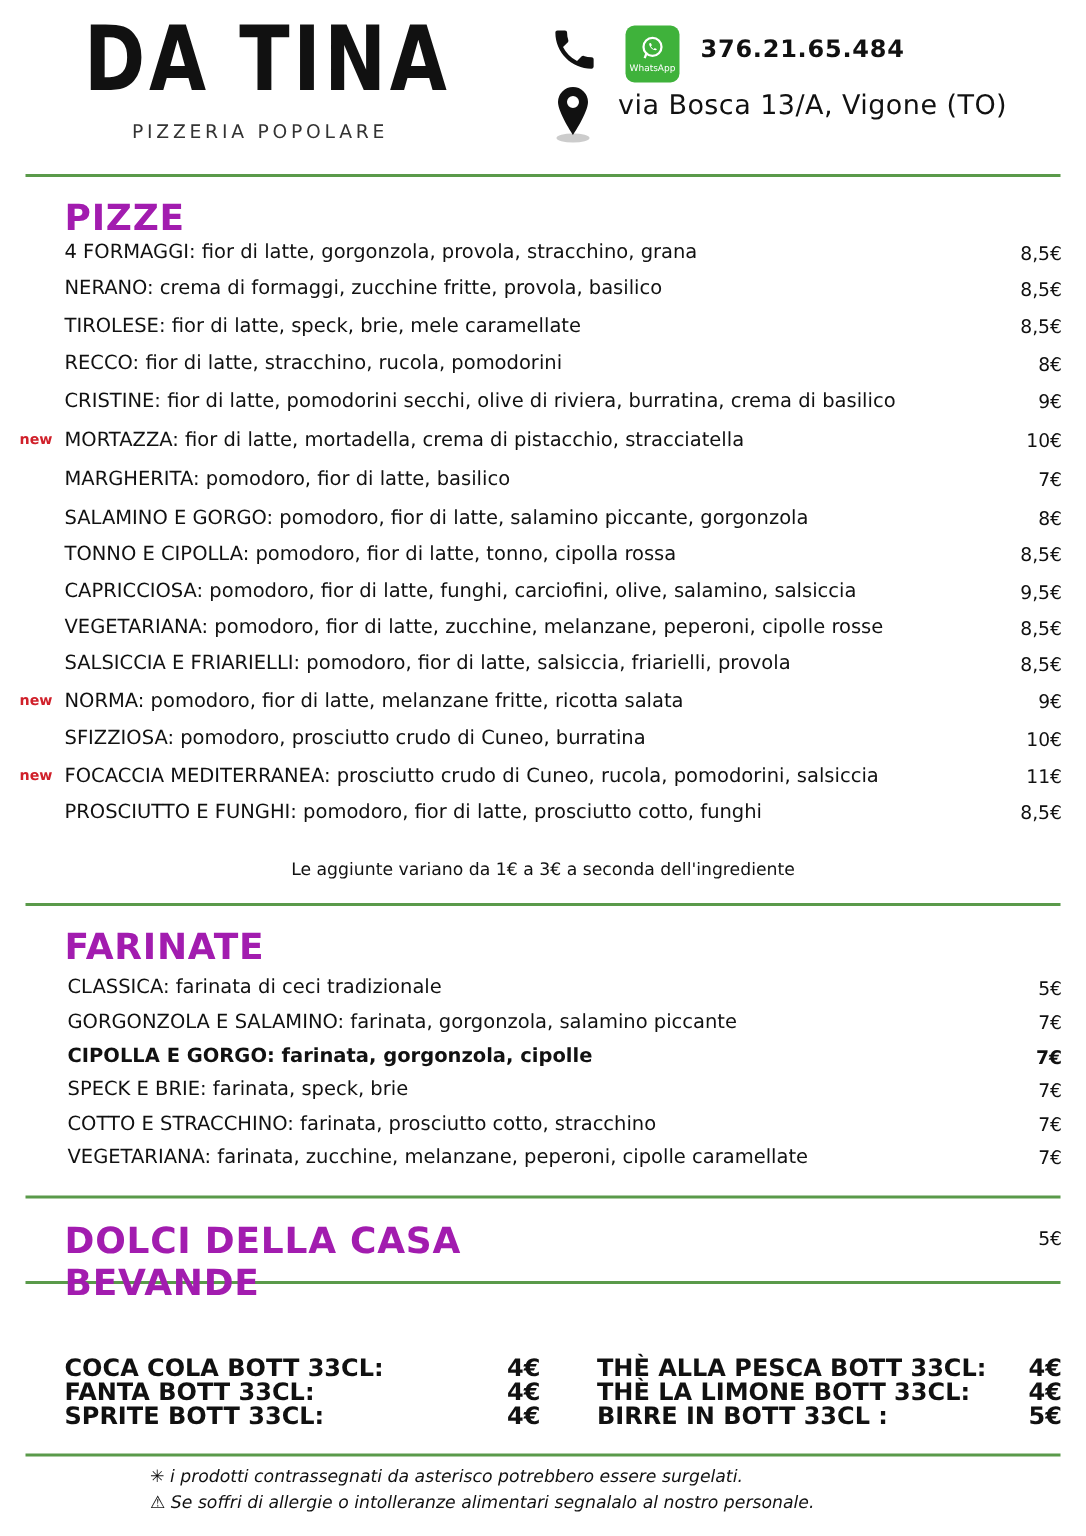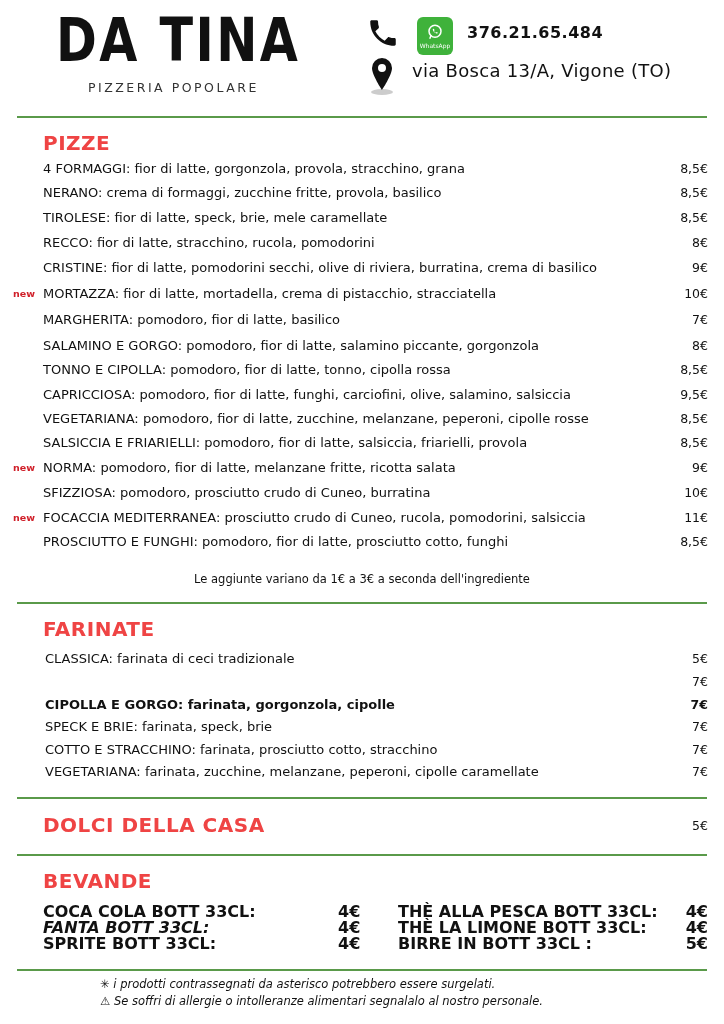--- a/index.html
+++ b/index.html
@@ -11,21 +11,21 @@
                 line-height:72px; color:#111; }
   .logo-sub { left:88px; top:80px; font-size:12.5px; letter-spacing:2.5px; color:#333; }
   .phone-icon { left:366px; top:16px; width:34px; height:34px; }
   .wa-icon { left:417px; top:17px; width:36px; height:38px; background:#3fb23b; border-radius:6px;
              display:flex; flex-direction:column; align-items:center; justify-content:center; }
   .wa-icon .lbl { color:#fff; font-size:6px; margin-top:1px; }
   .phone-num { left:467px; top:23px; font-size:16px; font-weight:bold; letter-spacing:0.5px; }
   .pin-icon { left:368px; top:56px; width:28px; height:40px; }
   .address { left:412px; top:60px; font-size:18px; letter-spacing:0.3px; }
   .rule { position:absolute; left:17px; width:690px; height:2px; background:#5a9a4a; }
-  .section-title { position:absolute; left:43px; font-size:20px; color:#ef4444; font-weight:bold;
+  .section-title { position:absolute; left:43px; font-size:24px; color:#a21caf; font-weight:bold;
                    letter-spacing:0.5px; }
   .item { position:absolute; left:43px; right:16px; font-size:13px; height:18px; line-height:18px; }
   .item .desc { position:absolute; left:0; white-space:nowrap; }
   .item .price { position:absolute; right:0; font-size:12.5px; }
   .new-badge { position:absolute; left:-30px; top:0; font-size:9.5px; color:#d0202a; font-weight:bold; }
   .note { position:absolute; left:0; width:724px; text-align:center; font-size:11.5px; }
   .bev { position:absolute; font-size:16px; font-weight:bold; height:16px; line-height:16px; }
   .footer-line { position:absolute; left:100px; font-size:11.5px; font-style:italic; }
 </style>
 </head>
@@ -148,20 +148,21 @@
 
 <div class="rule" style="top:602px"></div>
 
 <div class="section-title" style="top:617px">FARINATE</div>
 <div id="farinate-list">
     <div class="item" style="top: 650px; left: 45px;">
       <span class="desc">CLASSICA: farinata di ceci tradizionale</span>
       <span class="price">5€</span>
     </div>
     <div class="item" style="top: 673px; left: 45px;">
+      <span class="desc">GORGONZOLA E SALAMINO: farinata, gorgonzola, salamino piccante</span>
       <span class="price">7€</span>
     </div>
     <div class="item" style="top: 696px; left: 45px; font-weight: bold;">
       <span class="desc">CIPOLLA E GORGO: farinata, gorgonzola, cipolle</span>
       <span class="price">7€</span>
     </div>
     <div class="item" style="top: 718px; left: 45px;">
       <span class="desc">SPECK E BRIE: farinata, speck, brie</span>
       <span class="price">7€</span>
     </div>
@@ -175,25 +176,25 @@
     </div>
   </div>
 
 <div class="rule" style="top:797px"></div>
 
 <div class="section-title" style="top:813px">DOLCI DELLA CASA</div>
 <div class="abs" style="right:16px; top:818px; font-size:12.5px;">5€</div>
 
 <div class="rule" style="top:854px"></div>
 
-<div class="section-title" style="top:869px">BEVANDE</div>
+<div class="section-title" style="top:841px">BEVANDE</div>
 <div id="bevande-list">
     <div class="bev" style="top: 904px; left: 43px;">COCA COLA BOTT 33CL:</div>
     <div class="bev" style="top: 904px; left: 338px;">4€</div>
-    <div class="bev" style="top: 920px; left: 43px; font-style: italic;">FANTA BOTT 33CL:</div>
+    <div class="bev" style="top: 920px; left: 43px;">FANTA BOTT 33CL:</div>
     <div class="bev" style="top: 920px; left: 338px;">4€</div>
     <div class="bev" style="top: 936px; left: 43px;">SPRITE BOTT 33CL:</div>
     <div class="bev" style="top: 936px; left: 338px;">4€</div>
     <div class="bev" style="top: 904px; left: 398px;">THÈ ALLA PESCA BOTT 33CL:</div>
     <div class="bev" style="top: 904px; right: 16px;">4€</div>
     <div class="bev" style="top: 920px; left: 398px;">THÈ LA LIMONE BOTT 33CL:</div>
     <div class="bev" style="top: 920px; right: 16px;">4€</div>
     <div class="bev" style="top: 936px; left: 398px;">BIRRE IN BOTT 33CL :</div>
     <div class="bev" style="top: 936px; right: 16px;">5€</div>
   </div>

